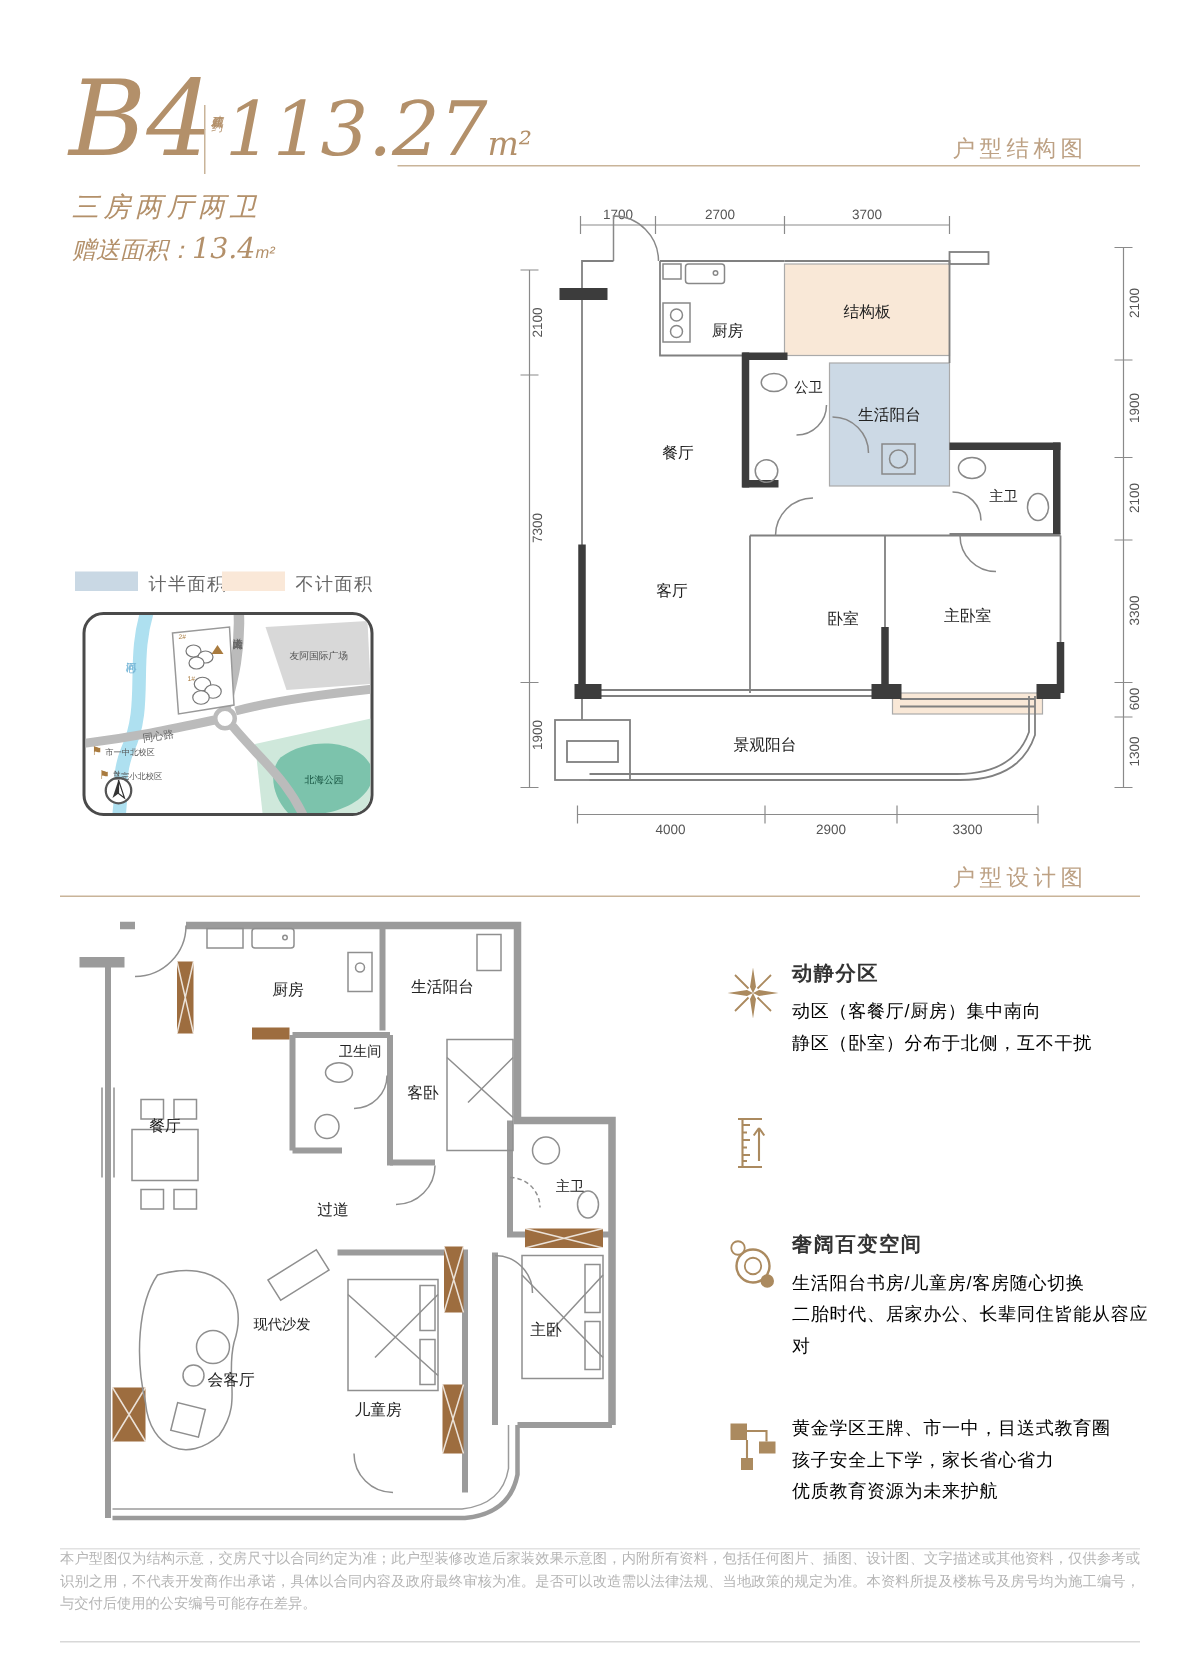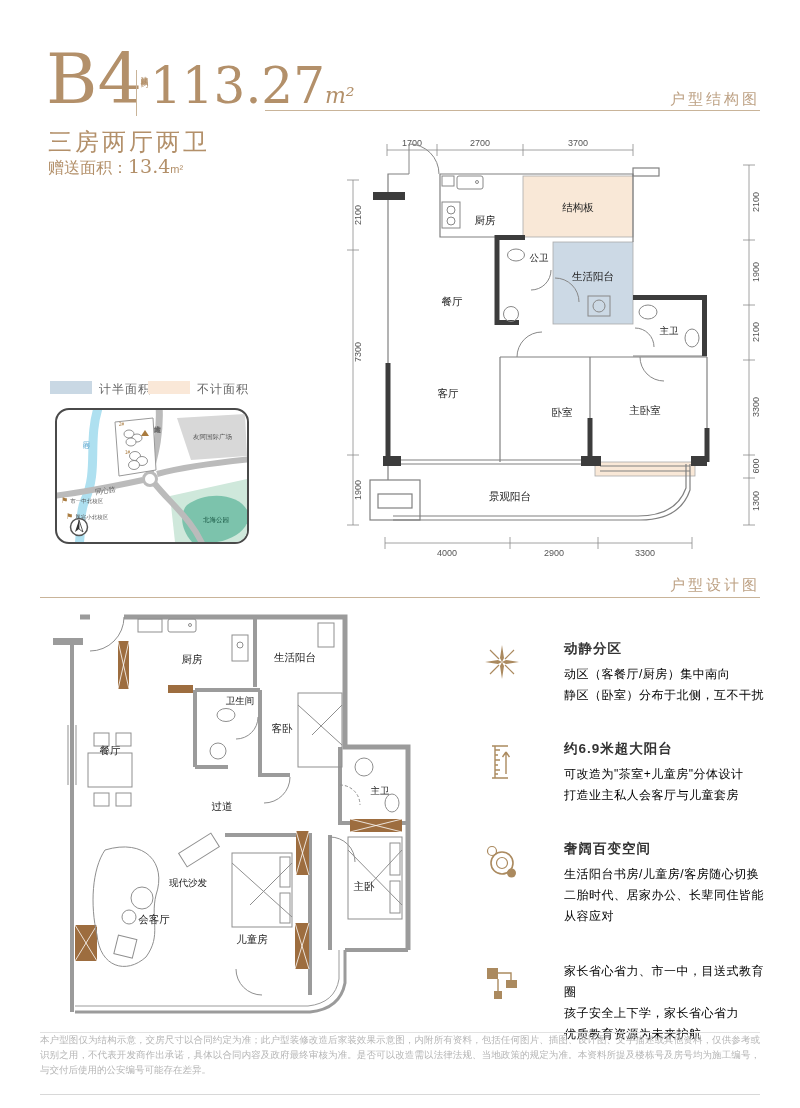--- a/index.html
+++ b/index.html
@@ -1,46 +1,46 @@
 <!DOCTYPE html>
 <html><head>
 <meta charset="utf-8">
 <style>
   html,body{margin:0;padding:0;}
   body{width:800px;height:1108px;background:#ffffff;position:relative;
        font-family:"Liberation Sans",sans-serif;overflow:hidden;}
   .abs{position:absolute;}
-  .gold{color:#b3906a;}
+  .gold{color:#b3906a;font-style:italic;}
   .serif{font-family:"DejaVu Serif","Liberation Serif",serif;}
   .vtext{writing-mode:vertical-rl;text-orientation:upright;}
   .section-line{border-top:1px solid #c9b499;height:0;}
-  .section-title{font-size:15px;color:#bda184;letter-spacing:3px;text-align:right;}
+  .section-title{font-size:15px;color:#bda184;letter-spacing:3px;text-align:center;}
   .legend-swatch{height:13px;width:42px;}
   .legend-label{font-size:12px;color:#666;letter-spacing:1px;text-align:center;}
   svg text{font-family:"Liberation Sans",sans-serif;}
   .rl{font-size:10.5px;fill:#222;text-anchor:middle;}
   .rs{font-size:9.5px;fill:#222;text-anchor:middle;}
   .dim{font-size:9px;fill:#555;text-anchor:middle;}
-  .feature{display:flex;margin-bottom:34px;gap:36px;}
+  .feature{display:flex;margin-bottom:34px;}
   .f-icon{width:46px;flex:0 0 46px;padding-top:2px;}
   .f-title{font-size:13.5px;font-weight:bold;color:#333;margin-bottom:6px;letter-spacing:1px;}
   .f-line{font-size:12px;color:#000000;line-height:1.75;letter-spacing:0.5px;}
   .disclaimer{font-size:9.5px;color:#b5b5b5;line-height:1.6;text-align:justify;}
   .map-label{position:absolute;color:#555;}
   .pin{color:#a97b3f;font-size:8px;margin-right:2px;}
 </style>
 </head>
 <body>
 
 <div class="abs gold serif" style="left:46px;top:44px;font-size:70px;line-height:1;">B4</div>
 <div class="abs vtext gold" style="left:136px;top:70px;height:46px;font-size:7.5px;letter-spacing:1px;border-left:1px solid #c9b499;padding-left:2px;">建筑面积约</div>
 <div class="abs" style="left:150px;top:57px;">
   <span class="gold serif" style="font-size:50px;">113.27</span><span class="gold serif" style="font-size:22px;font-style:italic;">m²</span>
 </div>
-<div class="abs gold" style="left:48px;top:126px;font-size:24px;letter-spacing:3px;">三房两厅两卫</div>
+<div class="abs gold" style="left:48px;top:126px;font-size:18px;letter-spacing:3px;">三房两厅两卫</div>
 <div class="abs" style="left:48px;top:155px;">
   <span class="gold" style="font-size:16px;">赠送面积：</span><span class="gold serif" style="font-size:19px;">13.4</span><span class="gold" style="font-size:11px;">m²</span>
 </div>
 
 <div class="abs section-title" style="left:600px;top:90px;width:160px;">户型结构图</div>
 <div class="abs section-line" style="left:265px;top:110px;width:495px;"></div>
 
 <div class="abs legend-swatch" style="left:50px;top:381px;background:#c9d8e4;"></div>
 <div class="abs legend-label" style="left:99px;top:381px;">计半面积</div>
 <div class="abs legend-swatch" style="left:148px;top:381px;background:#fae8d8;"></div>
@@ -321,25 +321,20 @@
   <div class="feature">
     <div class="f-icon">
       <svg width="40" height="40" viewBox="0 0 40 40">
         <g stroke="#ab8a5f" stroke-width="1.4" fill="none">
           <path d="M 10 4 H 26 M 10 36 H 26 M 13 4 V 36"></path>
           <path d="M 13 8 H 18 M 13 13 H 16 M 13 18 H 18 M 13 23 H 16 M 13 28 H 18 M 13 32 H 16"></path>
           <path d="M 24 32 V 10 M 24 10 L 20.5 15 M 24 10 L 27.5 15"></path>
         </g>
       </svg>
     </div>
-    <div>
-      <div class="f-title">约6.9米超大阳台</div>
-      <div class="f-line">可改造为"茶室+儿童房"分体设计</div>
-      <div class="f-line">打造业主私人会客厅与儿童套房</div>
-    </div>
   </div>
 
   <div class="feature">
     <div class="f-icon">
       <svg width="40" height="40" viewBox="0 0 40 40">
         <g stroke="#ab8a5f" fill="none">
           <circle cx="20" cy="21" r="11" stroke-width="1.6"></circle>
           <circle cx="20" cy="21" r="5.5" stroke-width="1.2"></circle>
           <circle cx="10" cy="9" r="4.5" stroke-width="1.2"></circle>
           <circle cx="29.5" cy="31" r="4.5" fill="#ab8a5f" stroke="none"></circle>
@@ -358,21 +353,21 @@
       <svg width="40" height="40" viewBox="0 0 40 40">
         <g fill="#ab8a5f" stroke="#ab8a5f">
           <rect x="5" y="5" width="11" height="11" stroke="none"></rect>
           <rect x="24" y="17" width="11" height="8" stroke="none"></rect>
           <rect x="12" y="28" width="8" height="8" stroke="none"></rect>
           <path d="M 16 10 H 29 V 17 M 16 16 V 28" fill="none" stroke-width="1.4"></path>
         </g>
       </svg>
     </div>
     <div>
-      <div class="f-line">家长省心省力、市一中，目送式教育圈</div>
+      <div class="f-line">黄金学区王牌、市一中，目送式教育圈</div>
       <div class="f-line">孩子安全上下学，家长省心省力</div>
       <div class="f-line">优质教育资源为未来护航</div>
     </div>
   </div>
 
 </div>
 
 <div class="abs" style="left:40px;top:1032px;width:720px;border-top:1px solid #e2e2e2;"></div>
 <div class="abs disclaimer" style="left:40px;top:1032px;width:720px;">本户型图仅为结构示意，交房尺寸以合同约定为准；此户型装修改造后家装效果示意图，内附所有资料，包括任何图片、插图、设计图、文字描述或其他资料，仅供参考或识别之用，不代表开发商作出承诺，具体以合同内容及政府最终审核为准。是否可以改造需以法律法规、当地政策的规定为准。本资料所提及楼栋号及房号均为施工编号，与交付后使用的公安编号可能存在差异。</div>
 <div class="abs" style="left:40px;top:1094px;width:720px;border-top:1.5px solid #d8d8d8;"></div>

